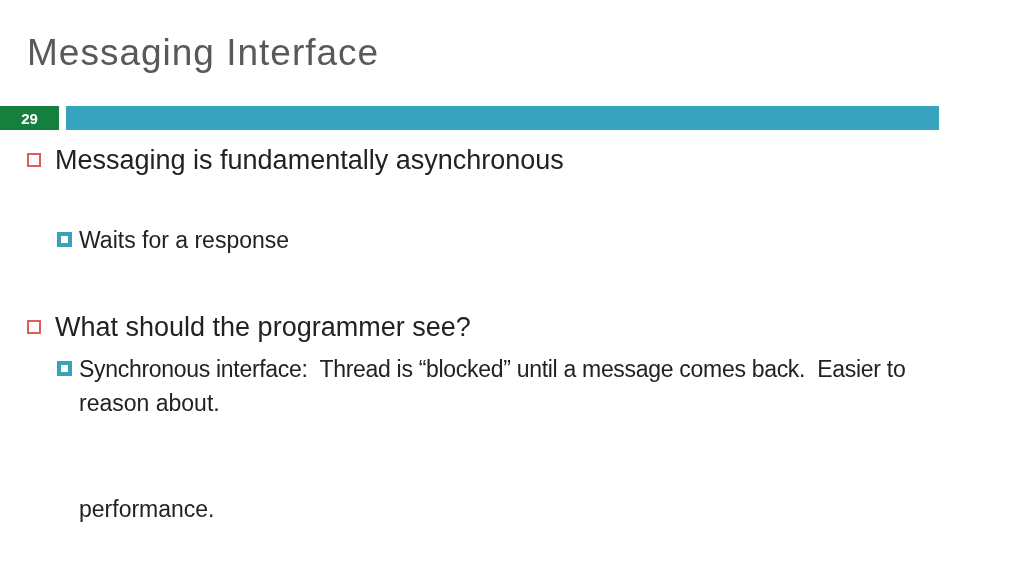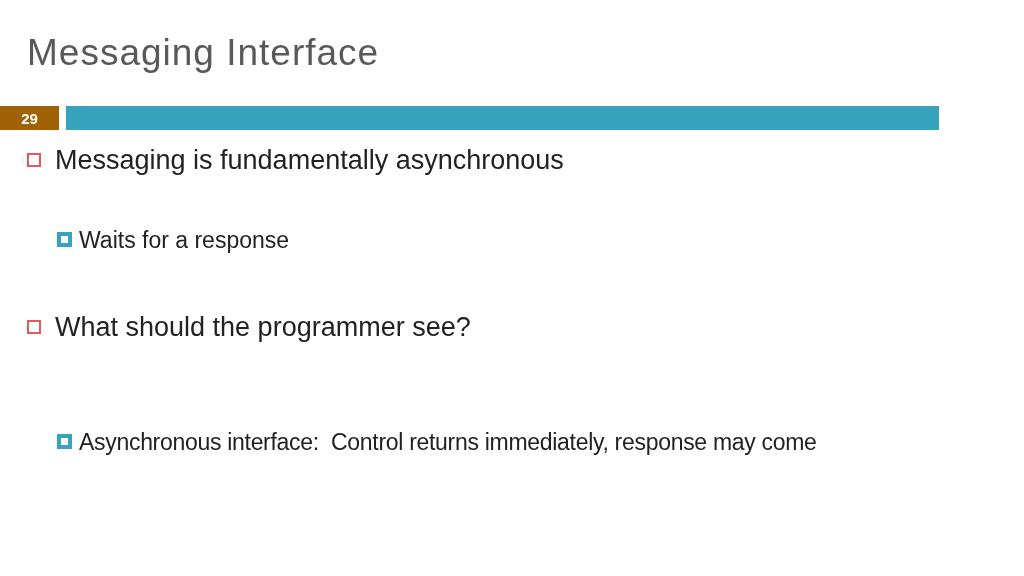--- a/index.html
+++ b/index.html
@@ -21,21 +21,21 @@
     letter-spacing: 1px;
     color: #595959;
     white-space: pre;
   }
   .pagenum-box {
     position: absolute;
     left: 0;
     top: 106px;
     width: 59px;
     height: 24px;
-    background: #a16207;
+    background: #15803d;
     display: flex;
     align-items: center;
     justify-content: center;
     text-align: center;
   }
   .pagenum-box span {
     color: #ffffff;
     font-size: 15px;
     font-weight: bold;
   }
@@ -107,19 +107,25 @@
   <div class="row l1" style="top:312px">
     <span class="b1"></span>
     <span class="t1">What should the programmer see?</span>
   </div>
 
   <div class="row l2" style="top:227px">
     <span class="b2"></span>
     <span class="t2">Waits for a response</span>
   </div>
 
+  <div class="row l2" style="top:356px">
+    <span class="b2"></span>
+    <span class="t2 tight">Synchronous interface:  Thread is “blocked” until a message comes back.  Easier to</span>
+  </div>
+  <div class="row cont" style="top:390px">
+    <span class="t2">reason about.</span>
+  </div>
 
-  <div class="row l2" style="top:429px">
-    <span class="b2"></span>
-    <span class="t2 tight">Asynchronous interface:  Control returns immediately, response may come</span>
+  <div class="row cont" style="top:496px">
+    <span class="t2">performance.</span>
   </div>
 
 </div>
 
 </body></html>

